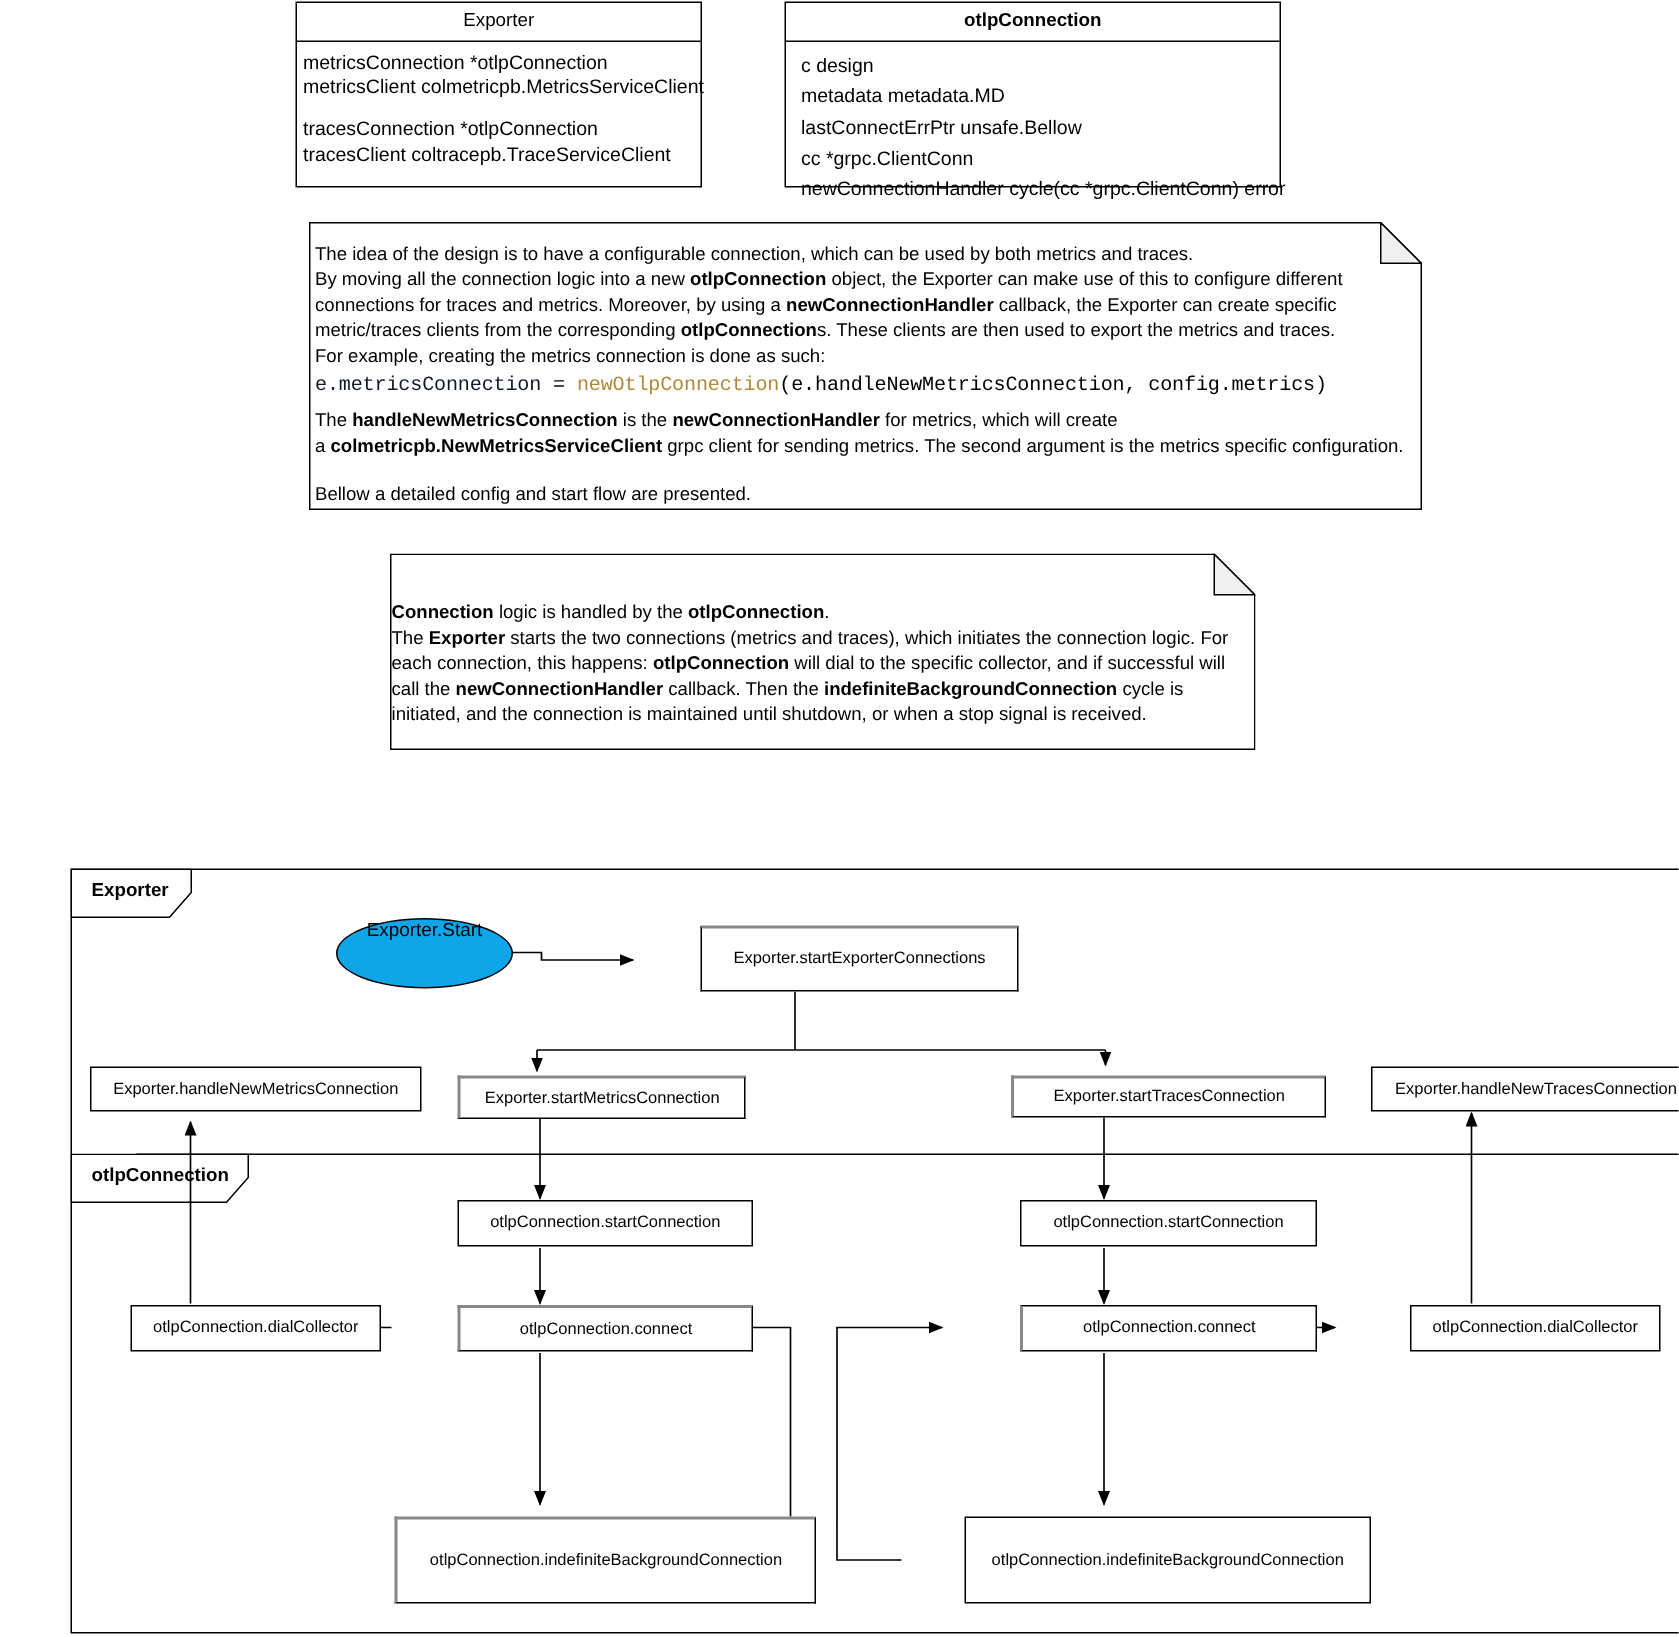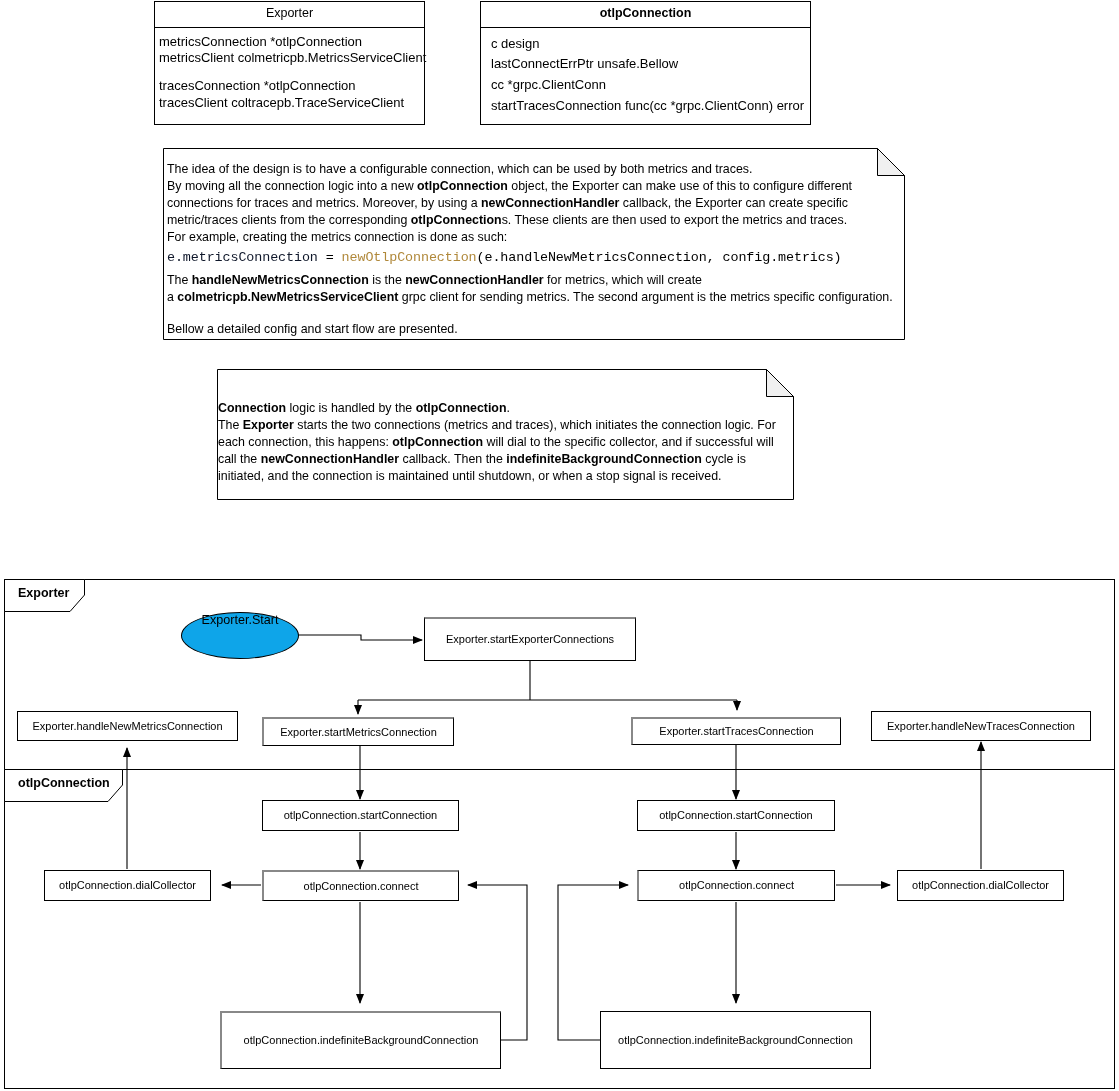--- a/index.html
+++ b/index.html
@@ -2,21 +2,21 @@
 <html><head>
 <meta charset="utf-8">
 <style>
   html,body{margin:0;padding:0;background:#ffffff;}
   body{
     width:1119px;height:1091px;position:relative;
     font-family:"Liberation Sans", sans-serif;
     color:#000000;
     -webkit-font-smoothing:antialiased;
   }
-  .abs{position:absolute;box-sizing:border-box;}
+  .abs{position:absolute;box-sizing:border-box;margin-left:43px;}
 
   
   .class-box{border:1px solid #000;background:#fff;}
   .class-title{
     text-align:center;font-size:12.5px;padding:5px 4px 6px;
     border-bottom:1px solid #000;line-height:1.1;
   }
   .class-title.bold{font-weight:bold;}
   .class-body{padding:6px 4px 4px 4px;font-size:13px;line-height:1.28;}
   .class-body .row{white-space:nowrap;}
@@ -81,23 +81,24 @@
     <div class="row sp"></div>
     <div class="row">tracesConnection *otlpConnection</div>
     <div class="row">tracesClient coltracepb.TraceServiceClient</div>
   </div>
 </div>
 
 <div class="abs class-box" style="left:480px;top:1px;width:331px;height:124px;">
   <div class="class-title bold">otlpConnection</div>
   <div class="class-body spaced">
     <div class="row">c design</div>
+    <div class="row">metadata metadata.MD</div>
     <div class="row">lastConnectErrPtr unsafe.Bellow</div>
     <div class="row">cc *grpc.ClientConn</div>
-    <div class="row">startTracesConnection func(cc *grpc.ClientConn) error</div>
+    <div class="row">newConnectionHandler cycle(cc *grpc.ClientConn) error</div>
   </div>
 </div>
 
 <div class="abs note" style="left:163px;top:148px;width:742px;height:192px;">
   <svg class="note-svg" width="742" height="192">
     <path d="M0.5,0.5 L714.5,0.5 L741.5,27.5 L741.5,191.5 L0.5,191.5 Z" fill="#ffffff" stroke="#000000" stroke-width="1"></path>
     <path d="M714.5,0.5 L741.5,27.5 L714.5,27.5 Z" fill="#f0f0f0" stroke="#000000" stroke-width="1"></path>
   </svg>
   <div class="note-text" style="left:4px;top:13px;width:734px;">
     <p id="d-l0">The idea of the design is to have a configurable connection, which can be used by both metrics and traces.</p>

